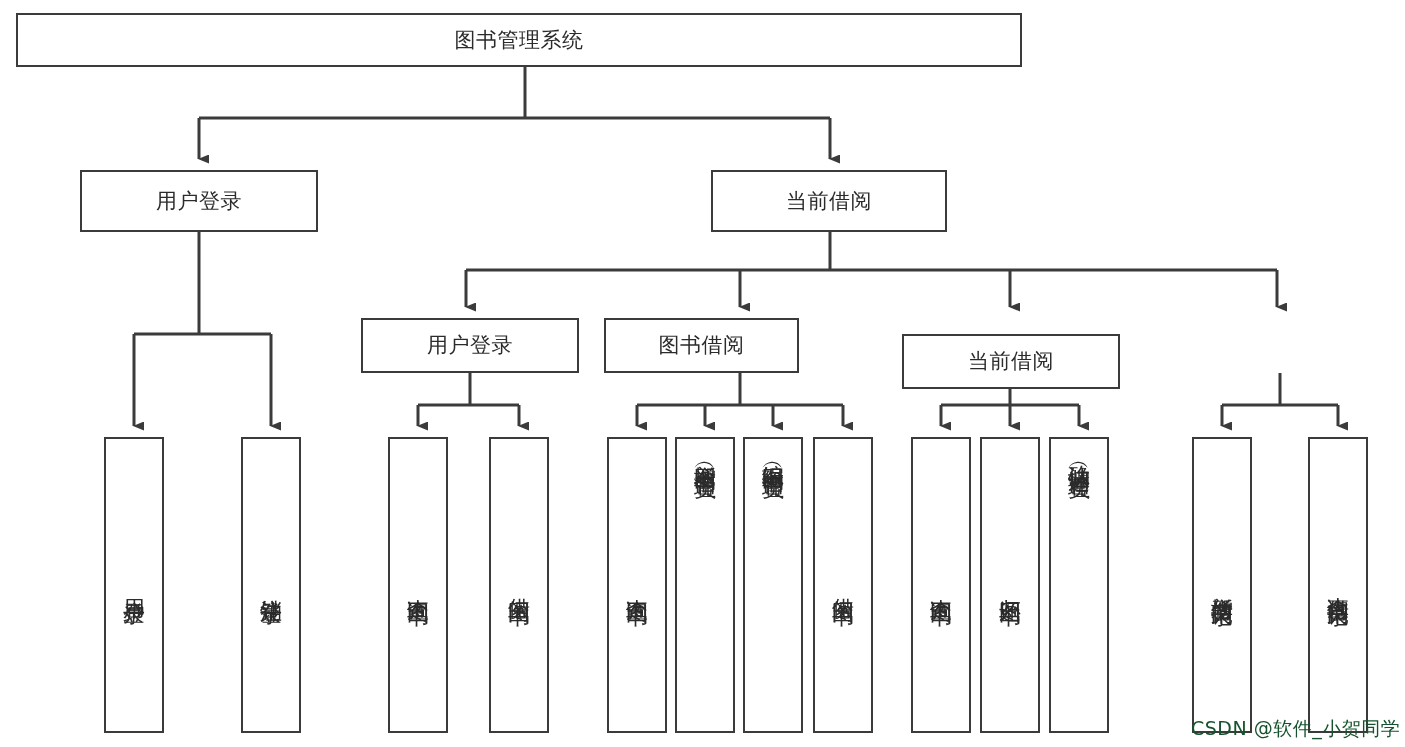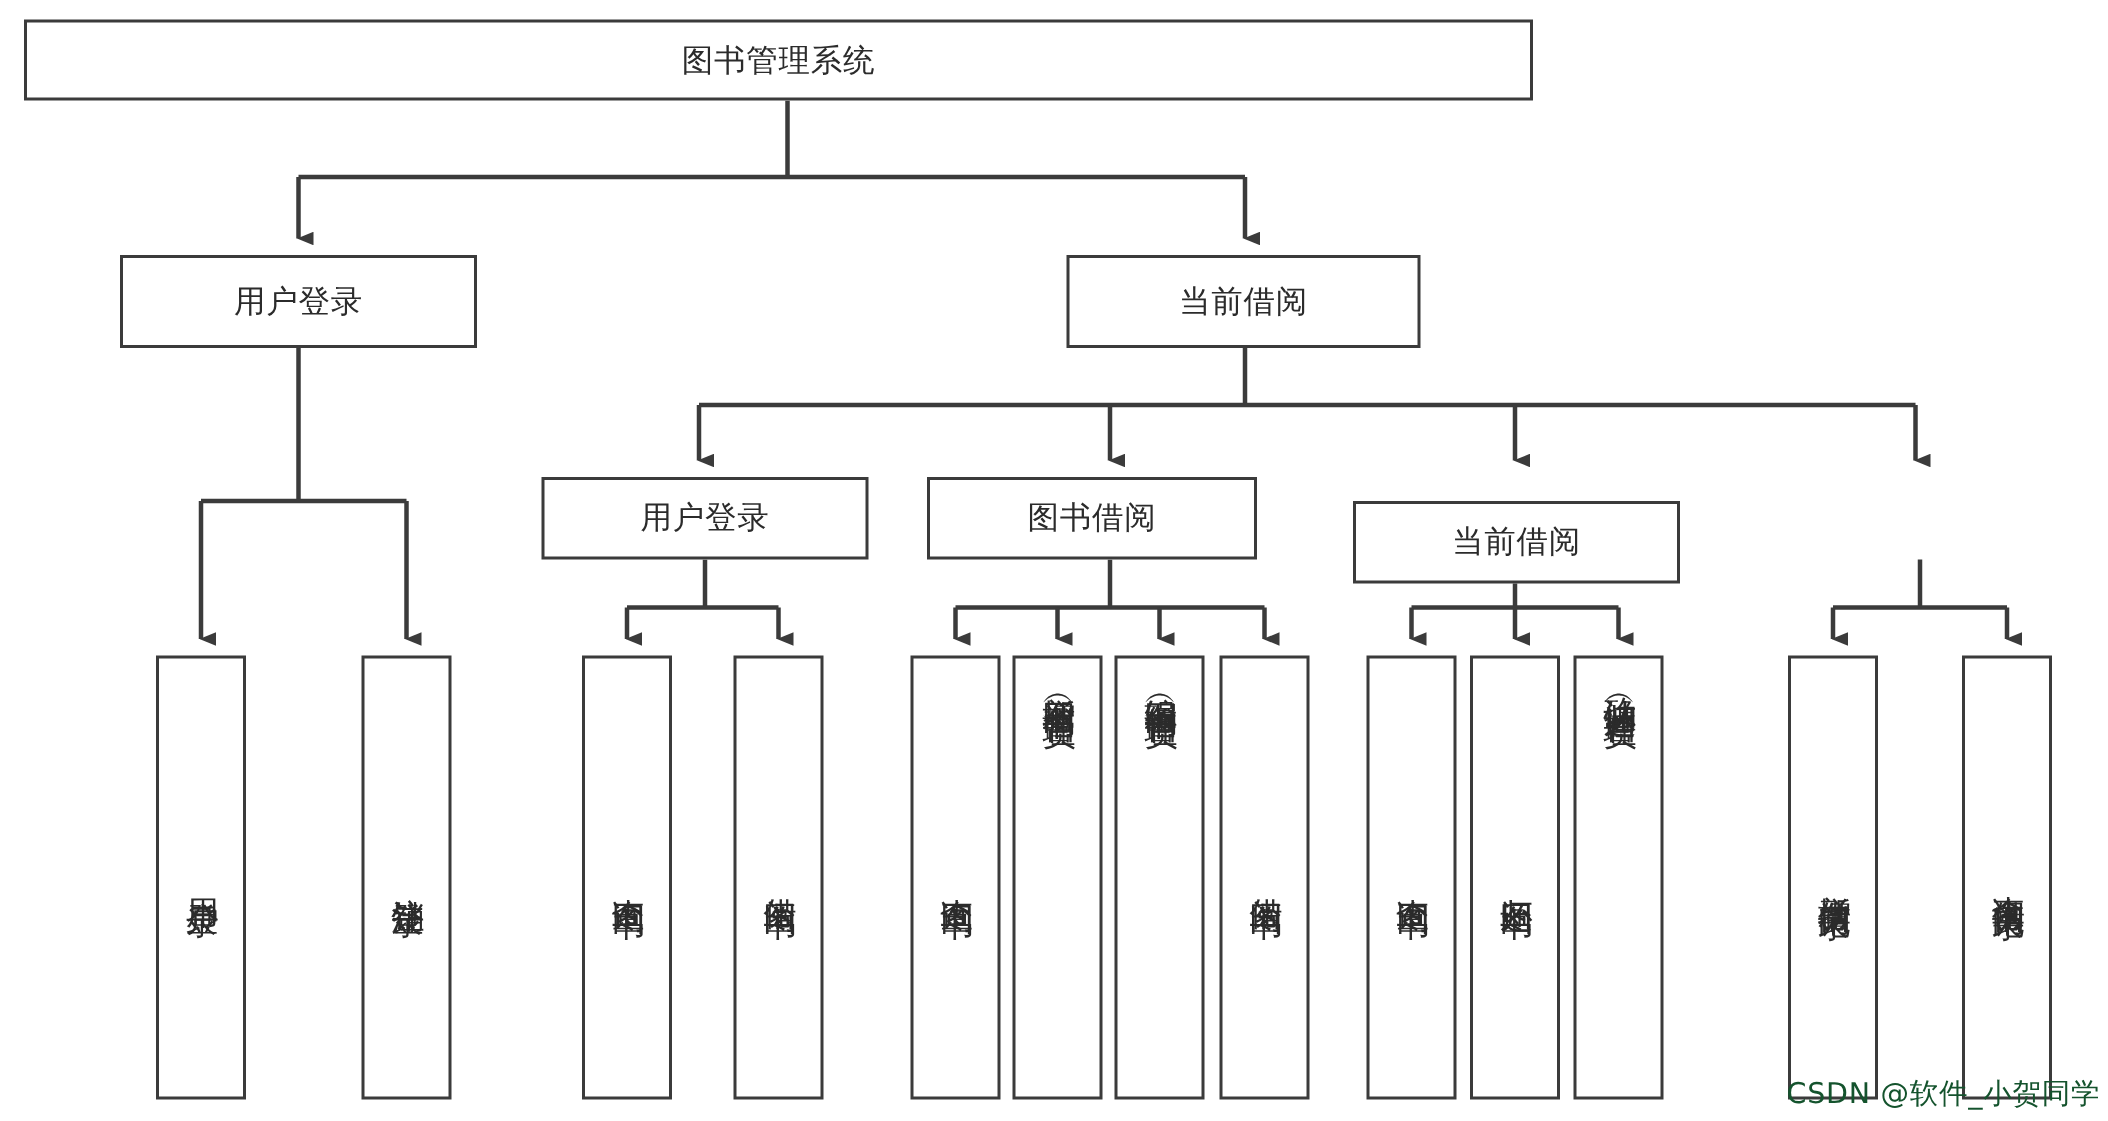--- a/index.html
+++ b/index.html
@@ -132,21 +132,21 @@
   <div class="node horiz" style="left:80px;top:170px;width:238px;height:62px;">
     <span class="lbl">用户登录</span>
   </div>
   <div class="node horiz" style="left:711px;top:170px;width:236px;height:62px;">
     <span class="lbl">当前借阅</span>
   </div>
 
   <div class="node horiz" style="left:361px;top:318px;width:218px;height:55px;">
     <span class="lbl">用户登录</span>
   </div>
-  <div class="node horiz" style="left:618px;top:318px;width:220px;height:55px;">
+  <div class="node horiz" style="left:604px;top:318px;width:195px;height:55px;">
     <span class="lbl">图书借阅</span>
   </div>
   <div class="node horiz" style="left:902px;top:318px;width:218px;height:55px;margin-top:16px;">
     <span class="lbl">当前借阅</span>
   </div>
 
   <div class="node vert mid" style="left:104px;top:437px;width:60px;height:296px;">
     <span class="lbl">用户登录</span>
   </div>
   <div class="node vert mid" style="left:241px;top:437px;width:60px;height:296px;">

